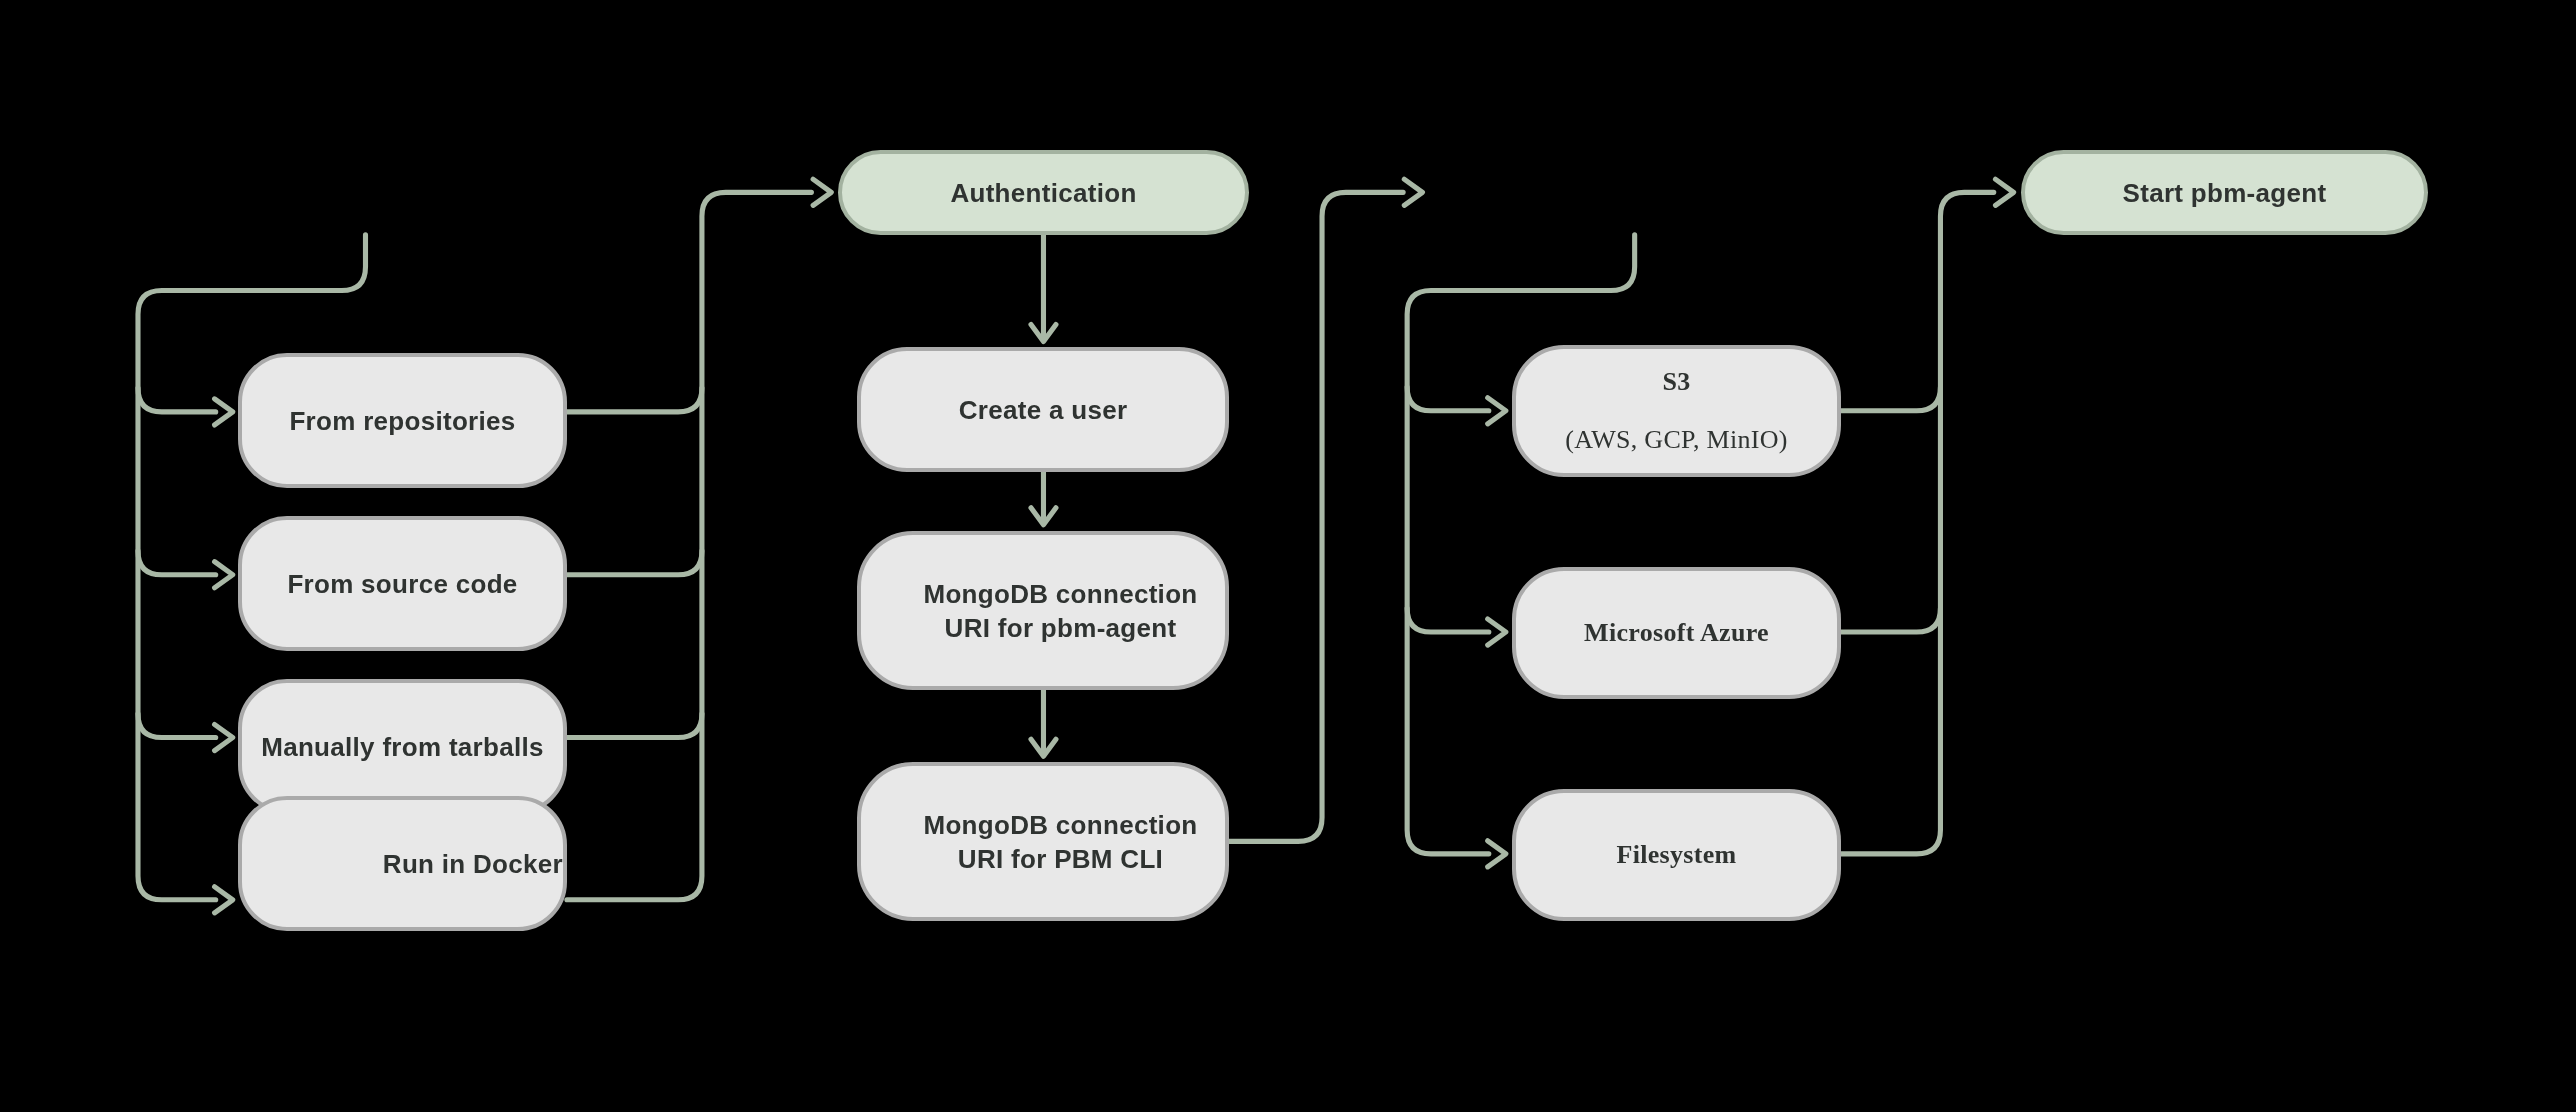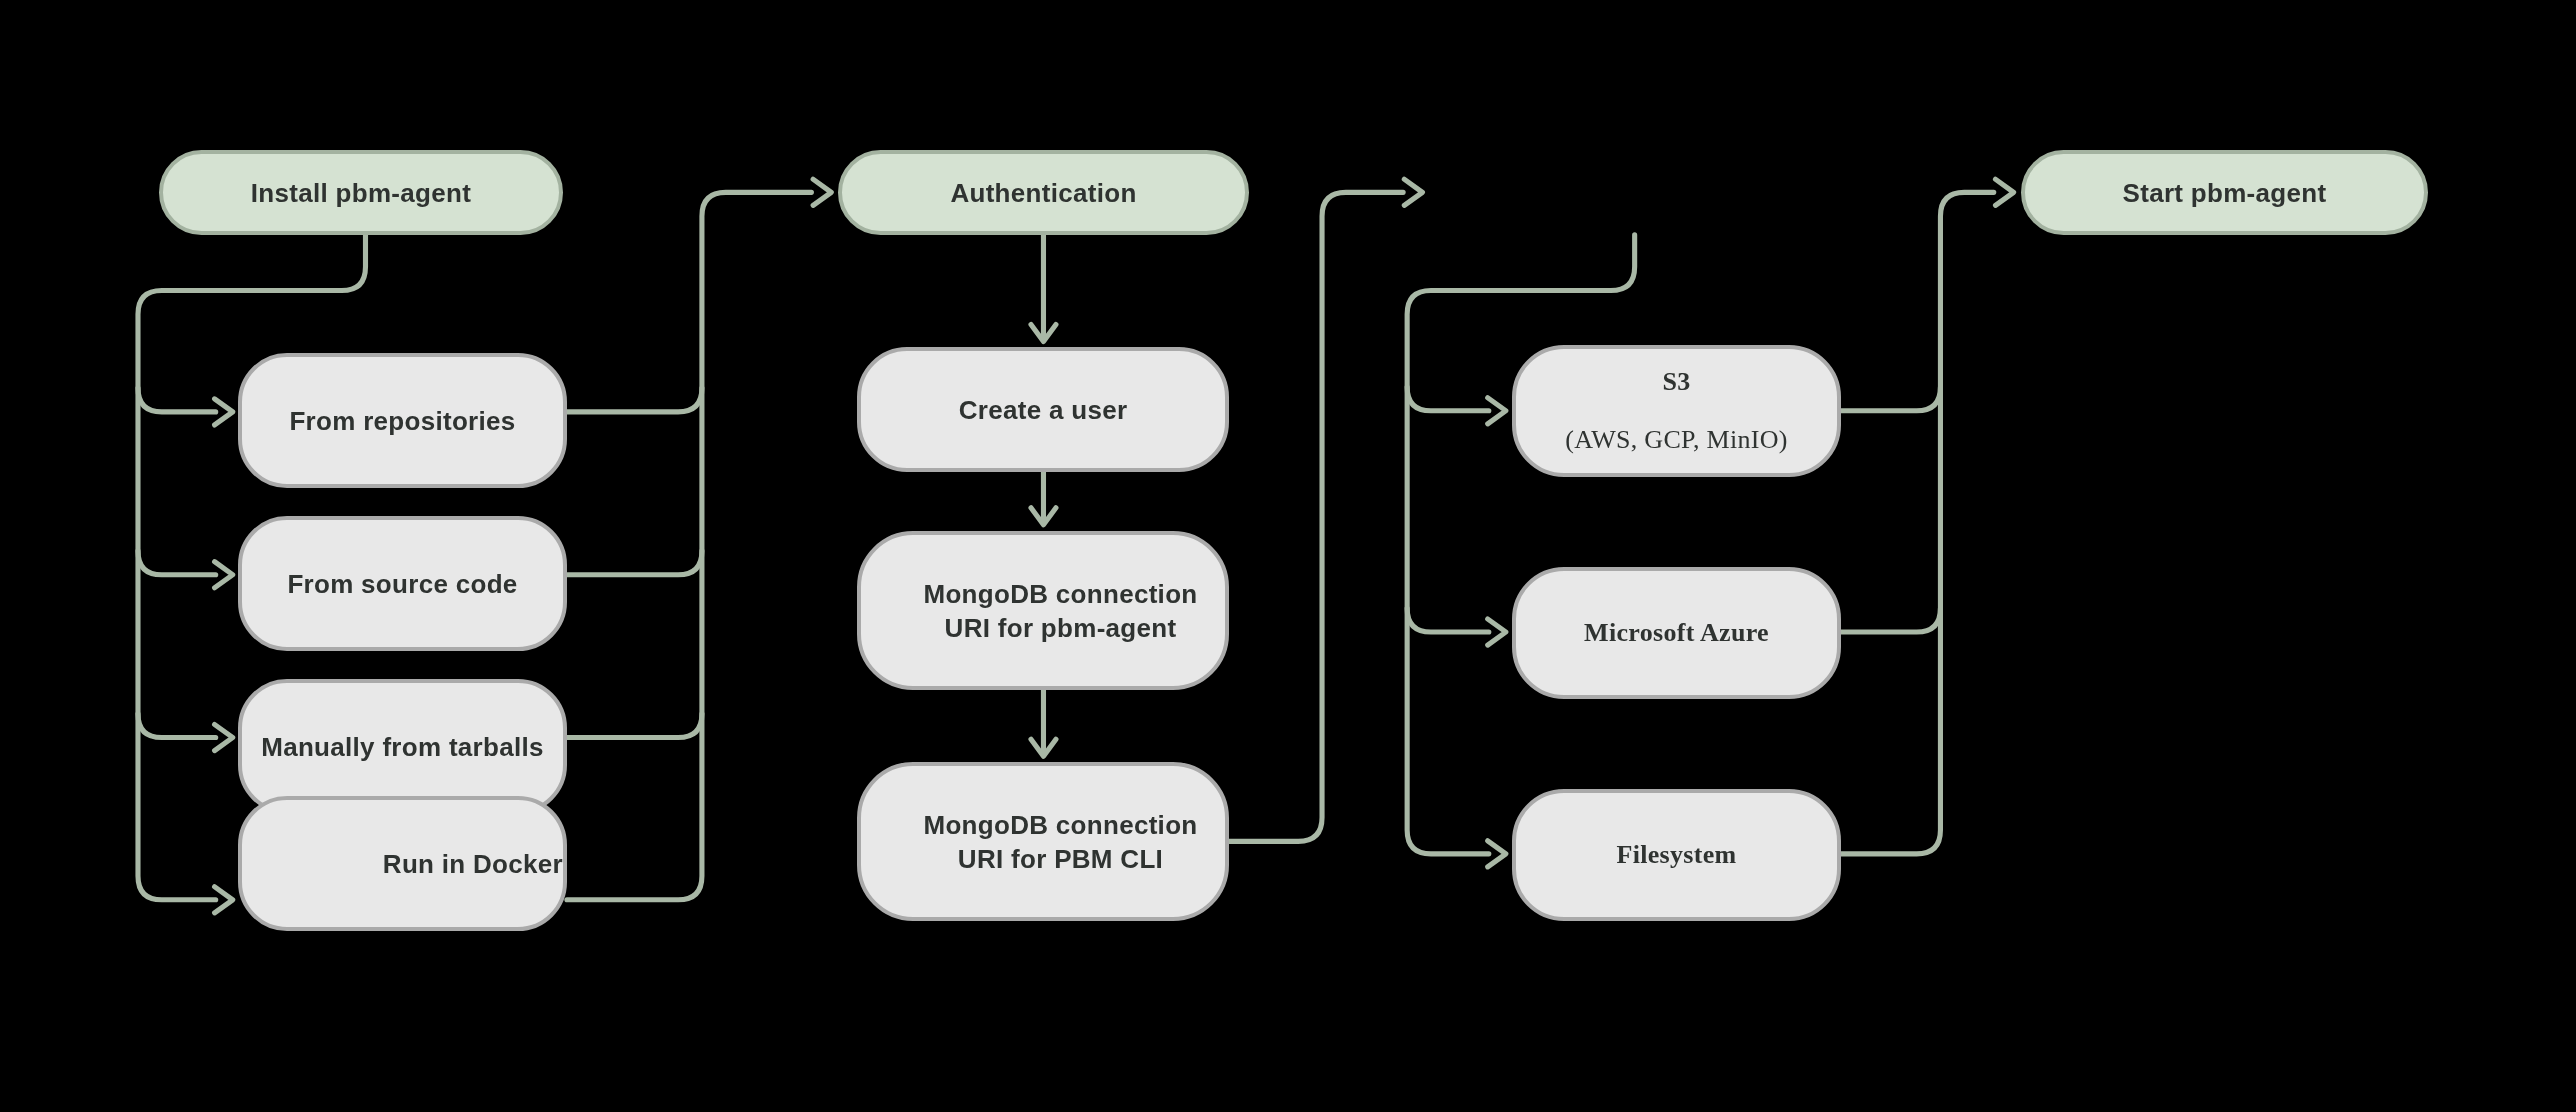--- a/index.html
+++ b/index.html
@@ -111,23 +111,20 @@
     </g>
 
     <g>
       <path class="edge" d="M 3243 724 H 3378 Q 3420 724 3420 682"></path>
       <path class="edge" d="M 3243 1114 H 3378 Q 3420 1114 3420 1072"></path>
       <path class="edge" d="M 3243 1505 H 3378 Q 3420 1505 3420 1463 V 381 Q 3420 339 3462 339 H 3514"></path>
       <path class="edge" d="M 3517 316 L 3549 339 L 3517 362"></path>
     </g>
   </svg>
 
-  <div class="node stage" style="left:159px; width:404px;">
-    <span>Install pbm-agent</span>
-  </div>
 
   <div class="node stage" style="left:838px; width:411px;">
     <span>Authentication</span>
   </div>
 
 
   <div class="node stage" style="left:2021px; width:407px;text-align:center;">
     <span>Start pbm-agent</span>
   </div>
 

